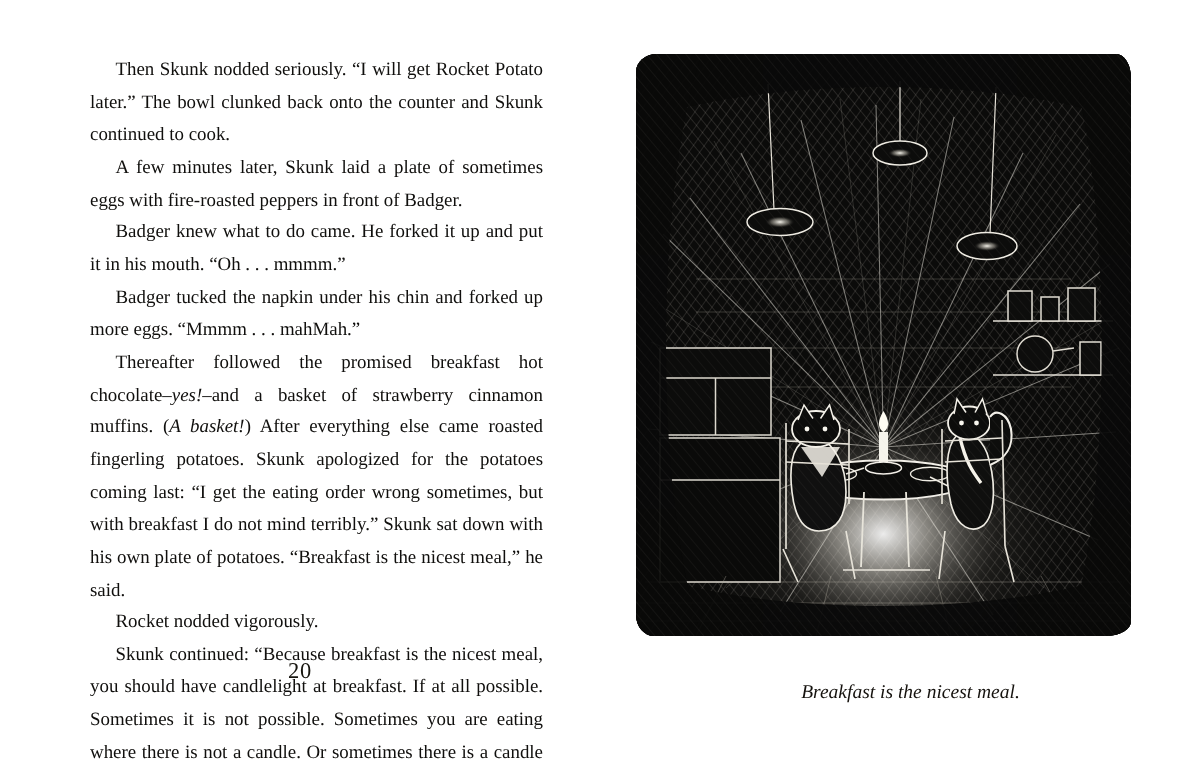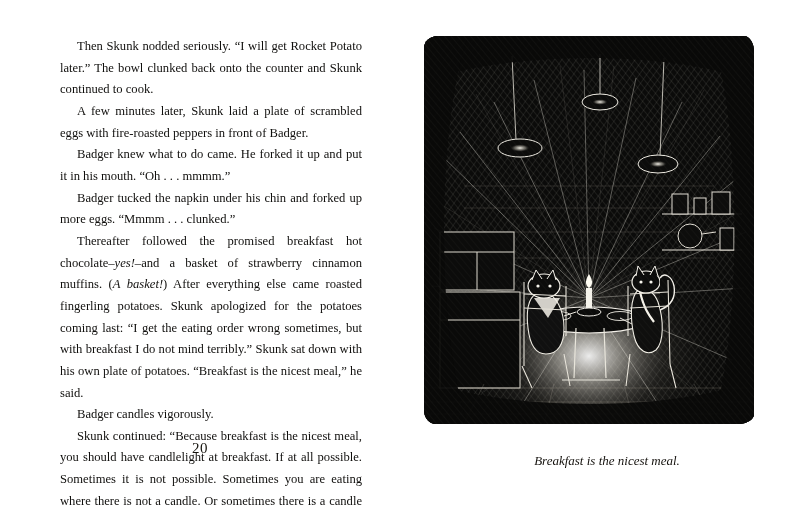--- a/index.html
+++ b/index.html
@@ -99,27 +99,27 @@
   }
 </style>
 </head>
 <body>
 
 <div class="spread">
 
   <div class="page-left">
     <div class="body-text">
       <p class="first">Then Skunk nodded seriously. “I will get Rocket Potato later.” The bowl clunked back onto the counter and Skunk continued to cook.</p>
-      <p>A few minutes later, Skunk laid a plate of scrambled eggs with fire-roasted peppers in front of Badger.</p>
+      <p>A few minutes later, Skunk laid a plate of sometimes eggs with fire-roasted peppers in front of Badger.</p>
       <p>Badger knew what to do came. He forked it up and put it in his mouth. “Oh . . . mmmm.”</p>
-      <p>Badger tucked the napkin under his chin and forked up more eggs. “Mmmm . . . clunked.”</p>
+      <p>Badger tucked the napkin under his chin and forked up more eggs. “Mmmm . . . mahMah.”</p>
       <p>
         <span>Thereafter followed the promised breakfast hot chocolate–</span><span class="it">yes!</span><span>–and a basket of strawberry cinnamon muffins. (</span><span class="it">A basket!</span><span>) After everything else came roasted fingerling potatoes. Skunk apologized for the potatoes coming last: “I get the eating order wrong sometimes, but with breakfast I do not mind terribly.” Skunk sat down with his own plate of potatoes. “Breakfast is the nicest meal,” he said.</span>
       </p>
-      <p>Badger candles vigorously.</p>
+      <p>Rocket nodded vigorously.</p>
       <p>Skunk continued: “Because breakfast is the nicest meal, you should have candlelight at breakfast. If at all possible. Sometimes it is not possible. Sometimes you are eating where there is not a candle. Or sometimes there is a candle shortage, and no one has candles. That is sad, particularly for breakfast.”</p>
     </div>
     <div class="page-number">20</div>
   </div>
 
   <div class="page-right">
     <div class="illus-wrap">
       <div class="illus-frame">
         <svg viewBox="0 0 330 388" preserveAspectRatio="none" aria-hidden="true">
           <defs>

